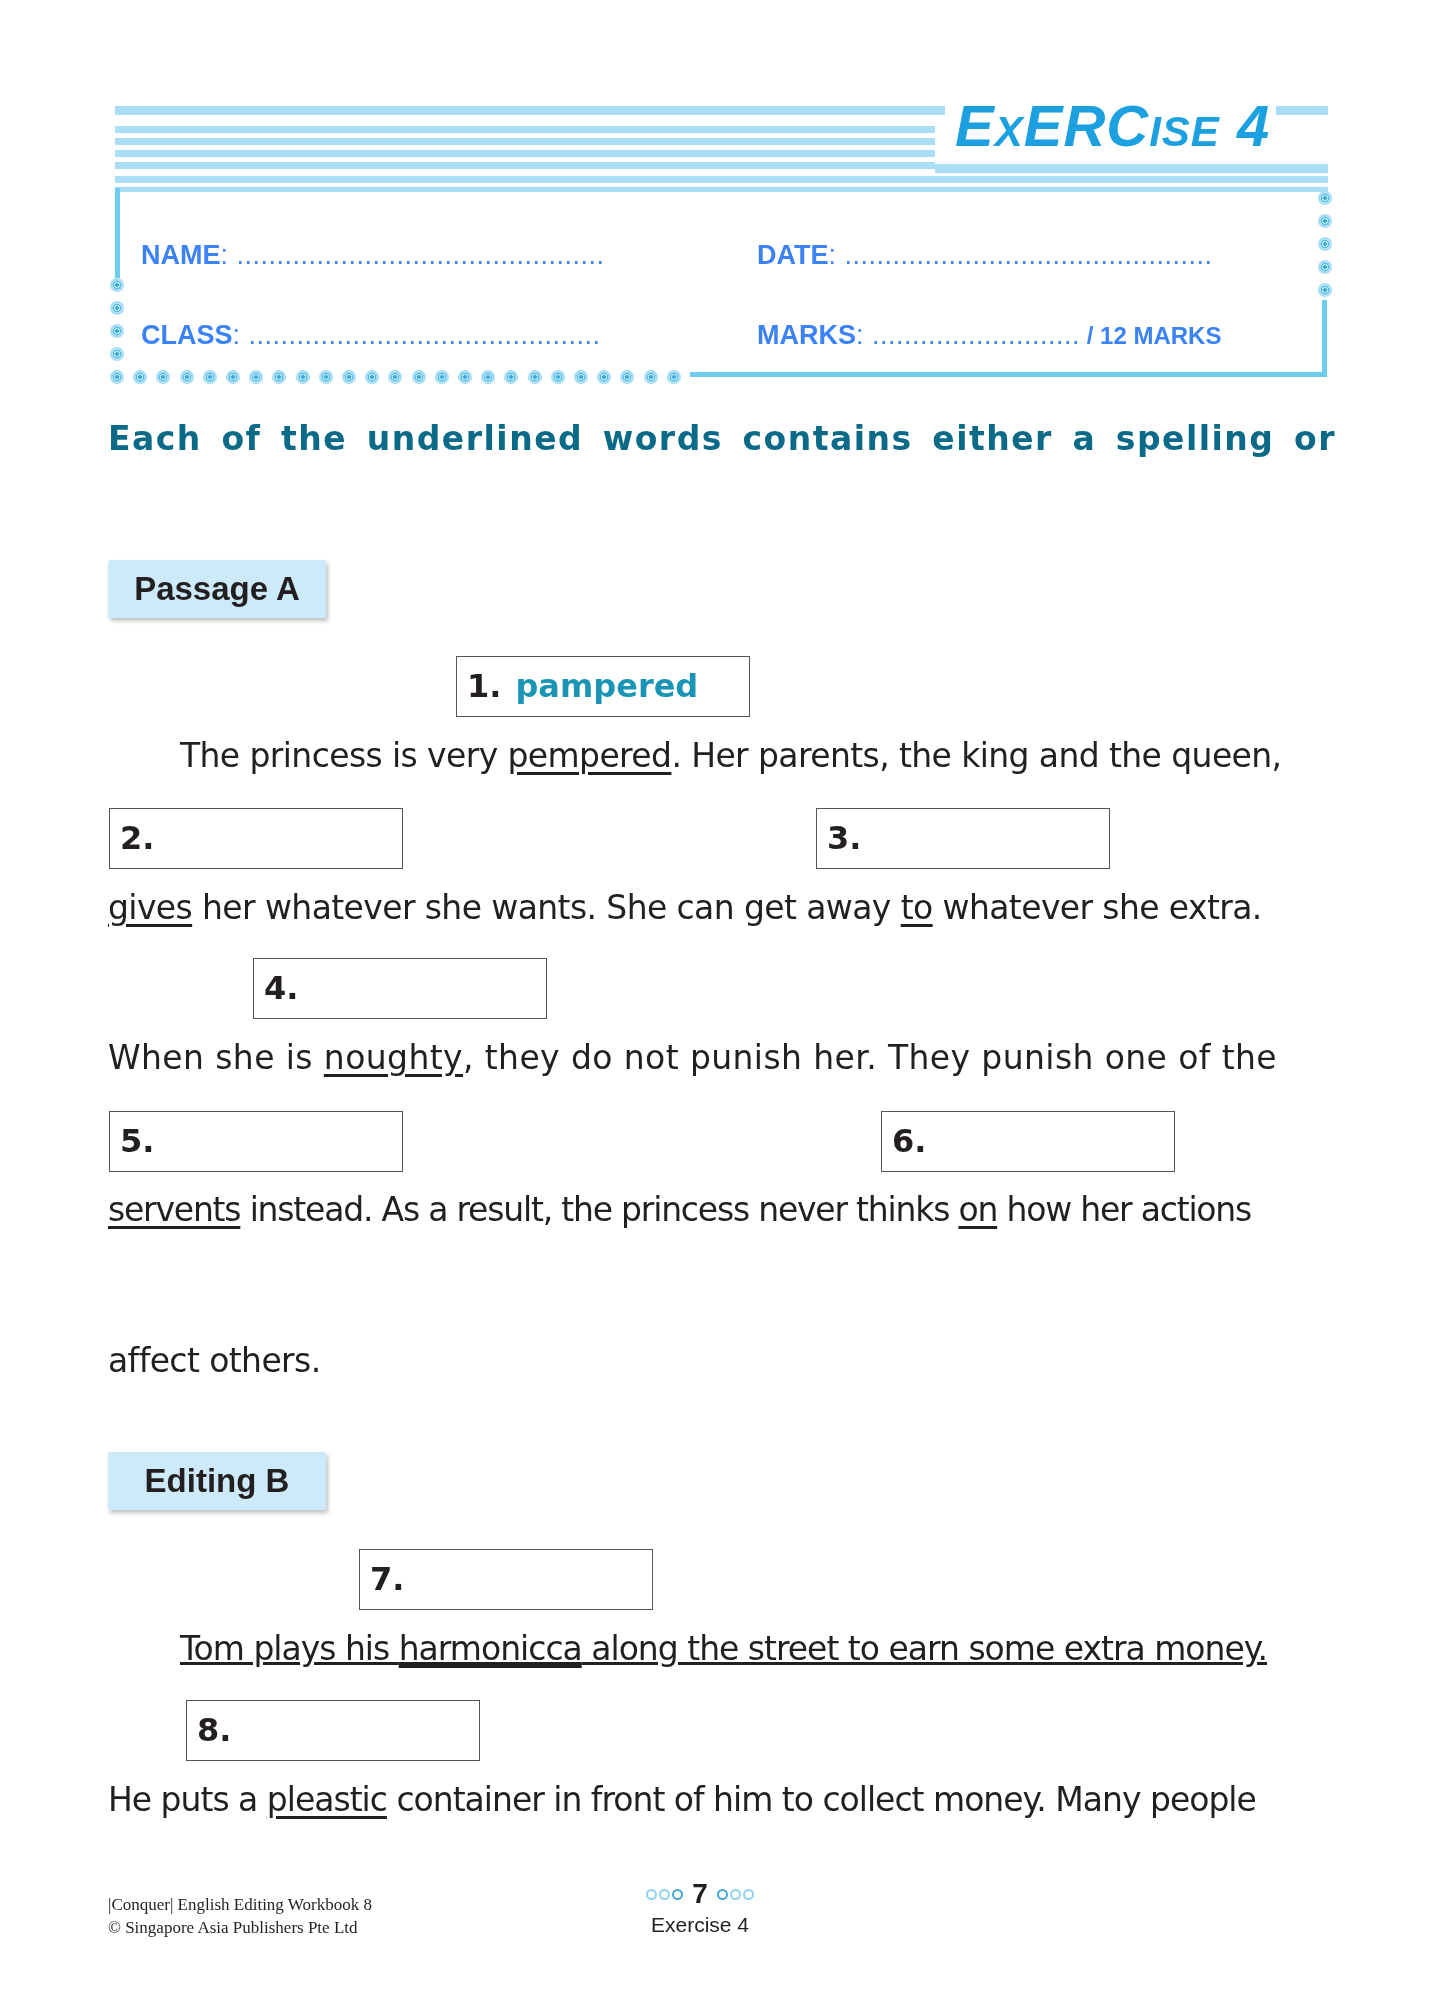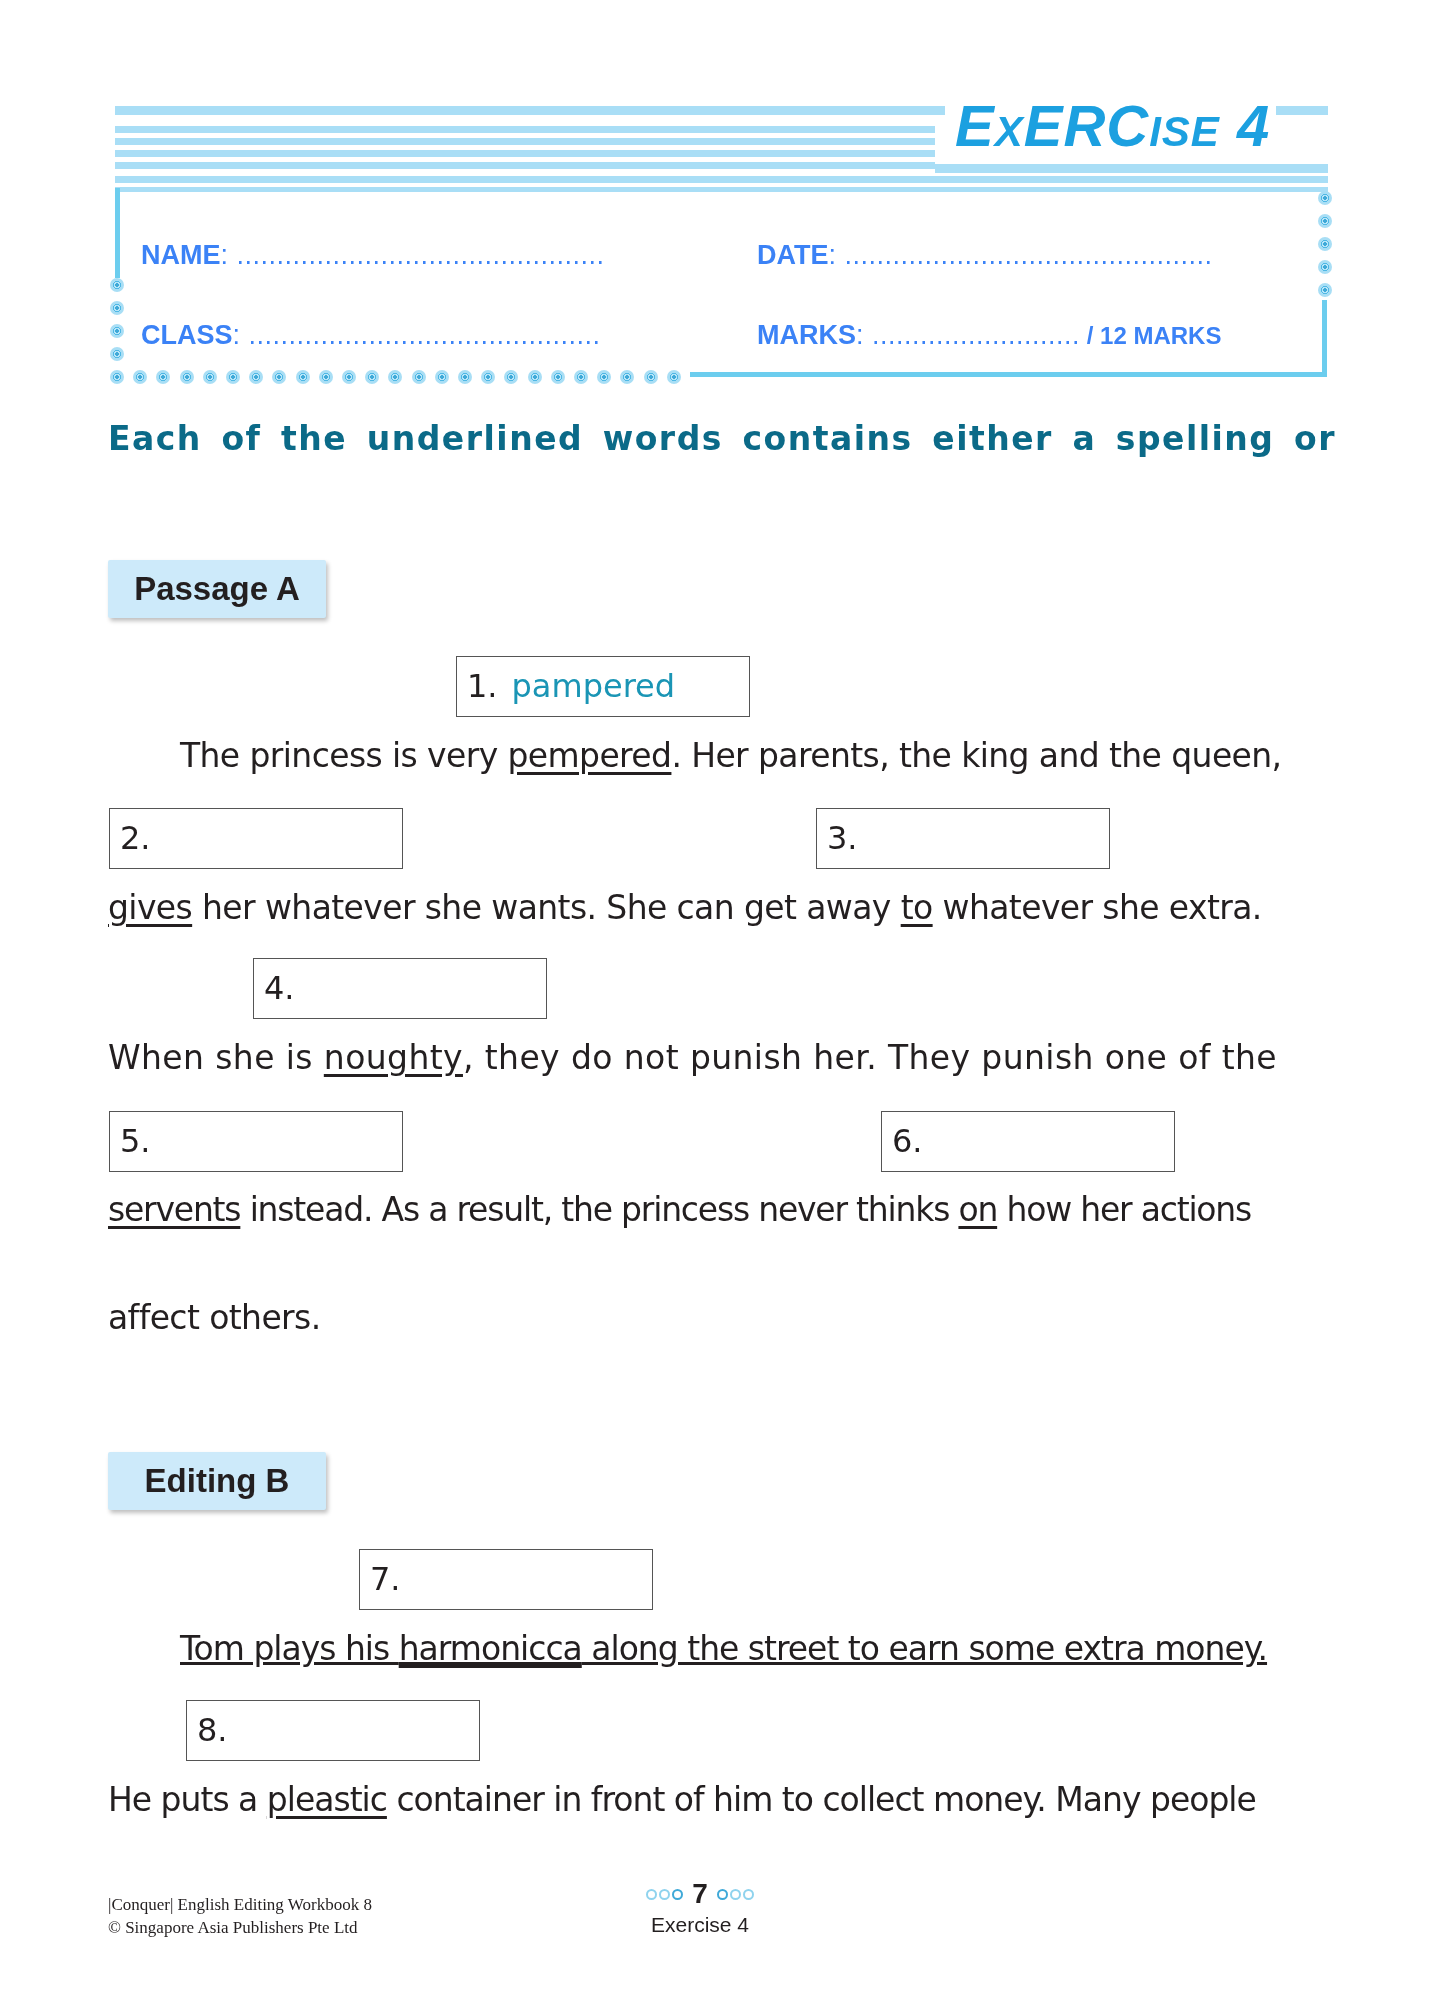--- a/index.html
+++ b/index.html
@@ -28,21 +28,21 @@
                   color:#0b6a88; line-height:50px; }
   .instructions .l1 { text-align:justify; text-align-last:justify; display:block; letter-spacing:1.5px; }
 
   .passage-label { position:absolute; width:218px; height:58px; background:#cdeafa;
                    box-shadow:2px 3px 4px rgba(0,0,0,0.25); border-radius:2px;
                    font-weight:bold; font-size:33px; line-height:58px; text-align:center; color:#231f20;
                    font-family:"Liberation Sans", sans-serif; }
 
   .box { position:absolute; width:294px; height:61px; border:1.5px solid #555;
          background:#fff; box-sizing:border-box; font-size:32px; line-height:59px; padding-left:10px;
-         font-family:"DejaVu Sans", sans-serif; color:#231f20; white-space:nowrap; }
+         font-family:"DejaVu Sans", sans-serif; color:#231f20; white-space:nowrap;font-weight:bold; }
   .box .ans { color:#1a95b5; margin-left:14px; }
 
   .line { position:absolute; left:108px; width:1228px; font-family:"DejaVu Sans", sans-serif;
           font-size:33px; color:#231f20; white-space:nowrap; line-height:40px; letter-spacing:-0.6px; }
   .u { text-decoration:underline; text-underline-offset:5px; }
 
   .footer-left { position:absolute; left:108px; top:1893px; font-family:"Liberation Serif", serif;
                  font-size:17px; line-height:23px; color:#231f20; }
   .footer-page { position:absolute; left:630px; top:1878px; width:140px; text-align:center; }
   .pgdot { display:inline-block; width:11px; height:11px; border-radius:50%; border:2px solid #8fd3ee;
@@ -159,21 +159,21 @@
 <div class="box" style="left:109px;top:1111px">
   <span>5.</span><span class="ans"></span>
 </div>
 <div class="box" style="left:881px;top:1111px">
   <span>6.</span><span class="ans"></span>
 </div>
 <div class="line" style="top:1190px;letter-spacing:-1.2px;">
   <span class="u">servents</span><span> instead. As a result, the princess never thinks </span><span class="u">on</span><span> how her actions</span>
 </div>
 
-<div class="line" style="top:1298px">affect others.</div>
+<div class="line" style="top:1341px">affect others.</div>
 
 <div class="passage-label" style="left:108px;top:1452px">Editing B</div>
 
 <div class="box" style="left:359px;top:1549px">
   <span>7.</span><span class="ans"></span>
 </div>
 <div class="line" style="top:1629px;padding-left:72px;width:1156px;letter-spacing:-1px;text-decoration:underline;">
   <span>Tom plays his </span><span class="u">harmonicca</span><span> along the street to earn some extra money.</span>
 </div>
 

